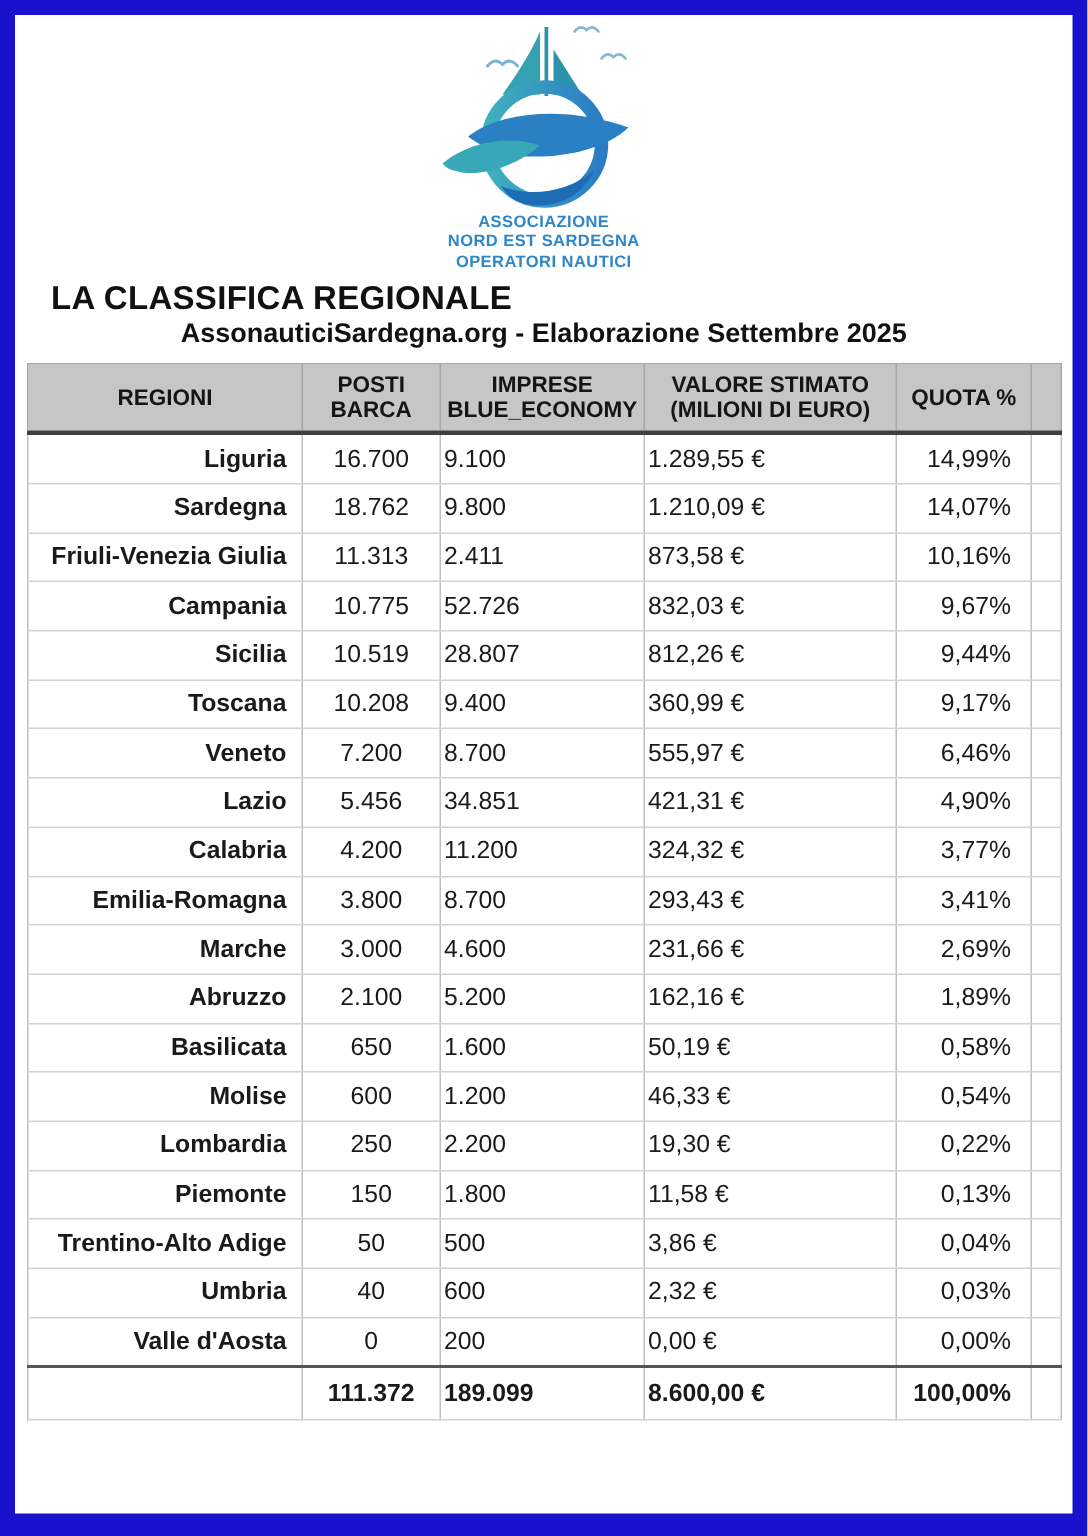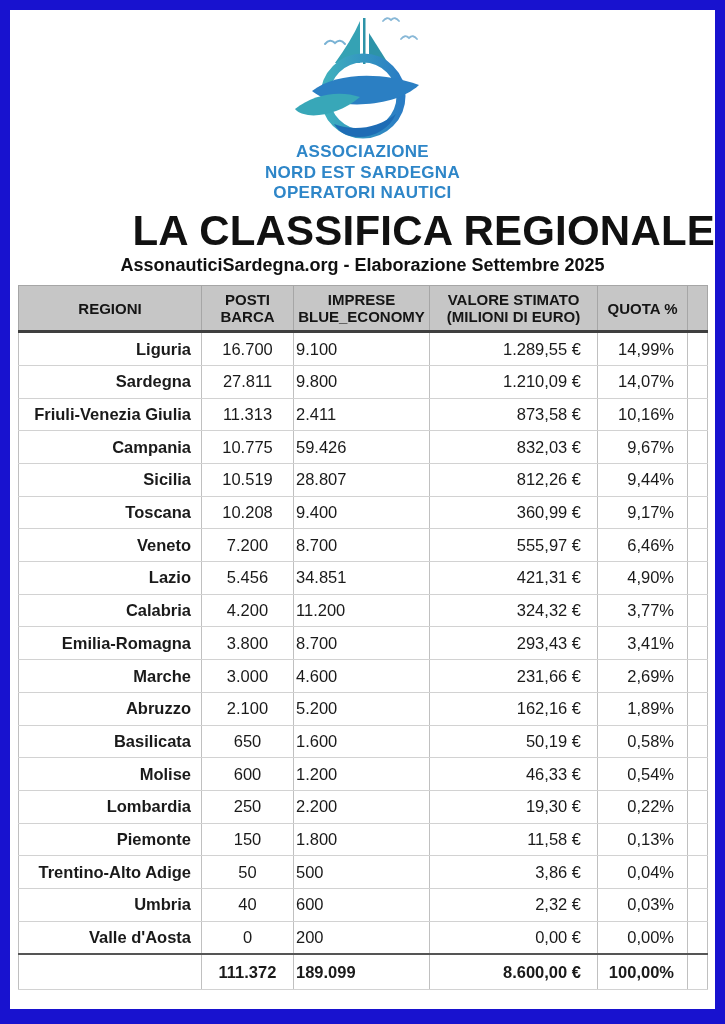--- a/index.html
+++ b/index.html
@@ -5,26 +5,26 @@
   html,body{margin:0;padding:0;background:#e8e8e8;}
   .page{
     width:725px;height:1024px;box-sizing:border-box;background:#fff;
     border:10px solid var(--frame,#1812cf);border-bottom-width:15px;
     overflow:hidden;font-family:"Liberation Sans",sans-serif;color:var(--text,#141414);
     position:relative;
   }
   .logo-wrap{text-align:center;margin-top:2px;}
   svg.logo{display:block;margin:0 auto;width:152px;height:128px;}
   .assoc{
-    color:var(--assoc-blue,#2e86c8);font-weight:bold;font-size:17px;
+    color:var(--assoc-blue,#2e86c8);font-weight:bold;font-size:11px;
     line-height:1.22;text-align:center;letter-spacing:.3px;margin-top:2px;
   }
   .title{
-    font-size:42px;font-weight:bold;text-align:right;margin:5px 0 0;
-    line-height:1.05;letter-spacing:.2px;color:#111;
+    font-size:22px;font-weight:bold;text-align:left;margin:5px 0 0;
+    line-height:1.05;letter-spacing:.2px;color:#111;padding-left:24px;
   }
   .subtitle{font-size:18px;font-weight:bold;text-align:center;margin-top:2px;color:#111;}
   table.rank{
     border-collapse:collapse;margin:9px 8px 0;width:689px;table-layout:fixed;
     border:1px solid #eab308;
   }
   th{
     background:var(--header-bg,#c6c6c6);font-size:15px;font-weight:bold;
     height:44px;line-height:1.15;padding:0 2px;
     border:1px solid #a6a6a6;border-bottom:3px solid var(--grid-dark,#3f3f3f);
@@ -32,21 +32,21 @@
   }
   td{
     font-size:16.5px;height:31.7px;padding:0 2px;white-space:nowrap;overflow:hidden;
     border-left:1px solid #c0c0c0;border-right:1px solid #c0c0c0;
     border-top:1px solid #d2d2d2;border-bottom:1px solid #d2d2d2;
     color:#1a1a1a;
   }
   td.region{font-weight:bold;text-align:right;padding-right:10px;}
   td.posti{text-align:center;}
   td.imprese{padding-right:24px;}
-  td.valore{text-align:right;padding-right:16px;}
+  td.valore{text-align:left;padding-right:16px;}
   td.quota{text-align:right;padding-right:13px;}
   td.spacer{padding:0;}
   tfoot td{font-weight:bold;border-top:2px solid #555;height:34px;}
 </style>
 </head>
 <body>
 
 <div class="page">
 
   <div class="logo-wrap">
@@ -118,40 +118,40 @@
           <td class="region">Liguria</td>
           <td class="posti">16.700</td>
           <td class="imprese">9.100</td>
           <td class="valore">1.289,55 €</td>
           <td class="quota">14,99%</td>
           <td class="spacer"></td>
         </tr>
 
         <tr>
           <td class="region">Sardegna</td>
-          <td class="posti">27.811</td>
+          <td class="posti">18.762</td>
           <td class="imprese">9.800</td>
           <td class="valore">1.210,09 €</td>
           <td class="quota">14,07%</td>
           <td class="spacer"></td>
         </tr>
 
         <tr>
           <td class="region">Friuli-Venezia Giulia</td>
           <td class="posti">11.313</td>
           <td class="imprese">2.411</td>
           <td class="valore">873,58 €</td>
           <td class="quota">10,16%</td>
           <td class="spacer"></td>
         </tr>
 
         <tr>
           <td class="region">Campania</td>
           <td class="posti">10.775</td>
-          <td class="imprese">59.426</td>
+          <td class="imprese">52.726</td>
           <td class="valore">832,03 €</td>
           <td class="quota">9,67%</td>
           <td class="spacer"></td>
         </tr>
 
         <tr>
           <td class="region">Sicilia</td>
           <td class="posti">10.519</td>
           <td class="imprese">28.807</td>
           <td class="valore">812,26 €</td>

